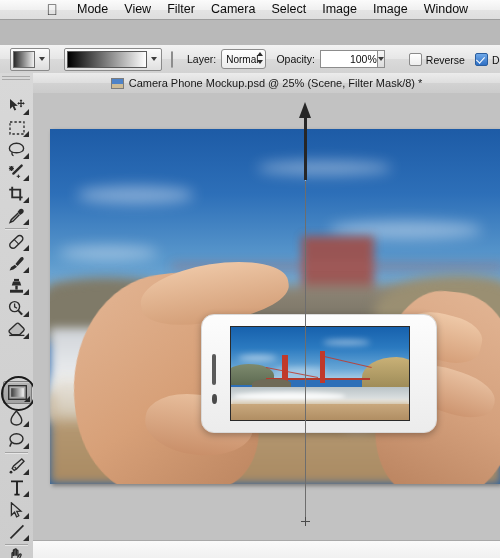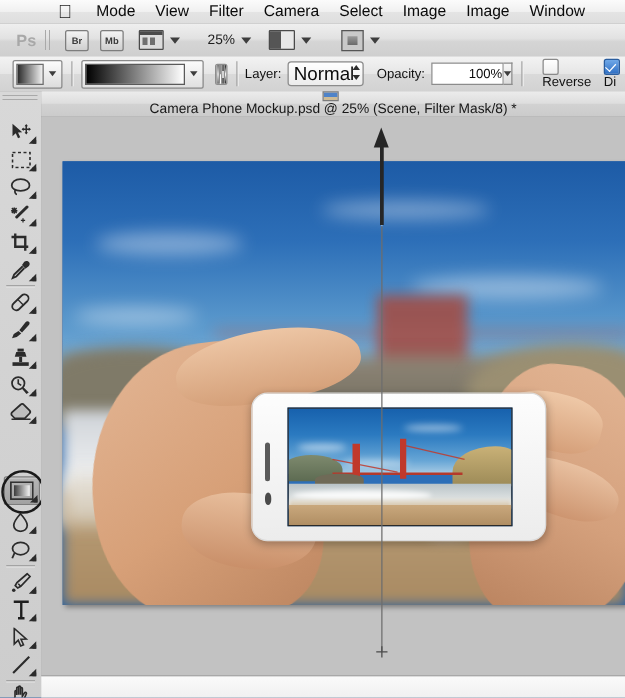--- a/index.html
+++ b/index.html
@@ -126,21 +126,21 @@
   .gt-radial{background:radial-gradient(circle at 50% 50%,#f5f5f5 5%,#4f4f4f 95%);}
   .gt-angle{background:conic-gradient(from 180deg at 50% 50%,#ffffff,#1d1d1d);}
   .gt-reflect{background:linear-gradient(to bottom,#2b2b2b 0 30%,#f2f2f2 30% 70%,#2b2b2b 70% 100%);}
   .gt-diamond{background:radial-gradient(circle at 50% 50%,#f2f2f2 8%,#3a3a3a 80%);}
   .lbl{font-size:10.5px;color:#101010;}
   .select-box{
     display:flex;align-items:center;justify-content:space-between;
     height:18px;width:84px;margin-left:5px;padding:0 4px;
     background:linear-gradient(to bottom,#ffffff,#ececec);
     border:1px solid #8c8c8c;border-radius:3px;
-    font-size:15px;color:#0b0b0b;
+    font-size:10px;color:#0b0b0b;
   }
   .stepper{
     width:0;height:0;display:inline-block;position:relative;margin-left:3px;
   }
   .stepper:before{
     content:"";position:absolute;left:-4px;top:-7px;
     border-left:3.5px solid transparent;border-right:3.5px solid transparent;border-bottom:4px solid #2d2d2d;
   }
   .stepper:after{
     content:"";position:absolute;left:-4px;top:1px;
@@ -164,21 +164,21 @@
     margin-right:4px;flex:0 0 auto;
   }
   .chk.on{
     background:linear-gradient(to bottom,#6fa8e8,#2e6fc4);
     border-color:#2a5d9e;position:relative;
   }
   .chk.on:after{
     content:"";position:absolute;left:2px;top:1px;width:4px;height:7px;
     border:solid #fff;border-width:0 1.7px 1.7px 0;transform:rotate(42deg);
   }
-  .chkrow{display:flex;align-items:flex-start;margin-left:10px;flex-direction:column;}
+  .chkrow{display:flex;align-items:flex-end;margin-left:10px;}
 
   
   .toolpanel{
     position:absolute;left:0;top:73px;width:33px;height:485px;
     background:linear-gradient(to bottom,#d8d8d8,#cdcdcd);
     border-right:1px solid #8f8f8f;
   }
   .tp-grip{
     position:absolute;left:2px;top:3px;width:28px;height:5px;
     background:repeating-linear-gradient(to bottom,#a9a9a9 0 1px,transparent 1px 3px);
@@ -204,21 +204,21 @@
     border:2.5px solid #1a1a1a;border-radius:50%;
     pointer-events:none;
   }
 
   
   .docwin{position:absolute;left:33px;top:73px;width:467px;height:485px;background:#b9b9b9;}
   .doctitle{
     position:absolute;left:0;top:0;width:467px;height:20px;
     background:linear-gradient(to bottom,#ececec 0%,#dedede 48%,#d2d2d2 52%,#cbcbcb 100%);
     border-bottom:1px solid #9d9d9d;
-    display:flex;align-items:center;justify-content:center;flex-direction:column;
+    display:flex;align-items:center;justify-content:center;
   }
   .doctitle .thumb{
     width:11px;height:9px;margin-right:5px;
     background:linear-gradient(to bottom,#4f83c8 0 55%,#cdbb96 55% 100%);
     border:1px solid #7c7c7c;
   }
   .doctitle .txt{font-size:11px;color:#181818;white-space:nowrap;}
 
   .canvasarea{
     position:absolute;left:0;top:20px;width:467px;height:465px;
@@ -409,36 +409,20 @@
     <div class="menu-item">View</div>
     <div class="menu-item">Filter</div>
     <div class="menu-item">Camera</div>
     <div class="menu-item">Select</div>
     <div class="menu-item">Image</div>
     <div class="menu-item">Image</div>
     <div class="menu-item">Window</div>
 
   </div>
 
-  <div class="appbar">
-    <div class="ps-logo">Ps</div>
-    <div class="grip"></div>
-    <div class="sq-btn">Br</div>
-    <div class="sq-btn">Mb</div>
-    <div class="arrange-ic"></div>
-    <div class="caret"></div>
-    <div class="zoomval">25%</div>
-    <div class="caret"></div>
-    <div class="screenmode"></div>
-    <div class="caret"></div>
-    <div class="framed-ic">
-        <i></i>
-      </div>
-    <div class="caret"></div>
-  </div>
 
   <div class="optbar">
     <div class="opt-grip"></div>
     <div class="tool-preset">
       <div class="sw"></div>
       <div class="mini-caret"></div>
     </div>
     <div class="divider"></div>
     <div class="grad-swatch-wrap">
       <div class="grad-swatch"></div>

